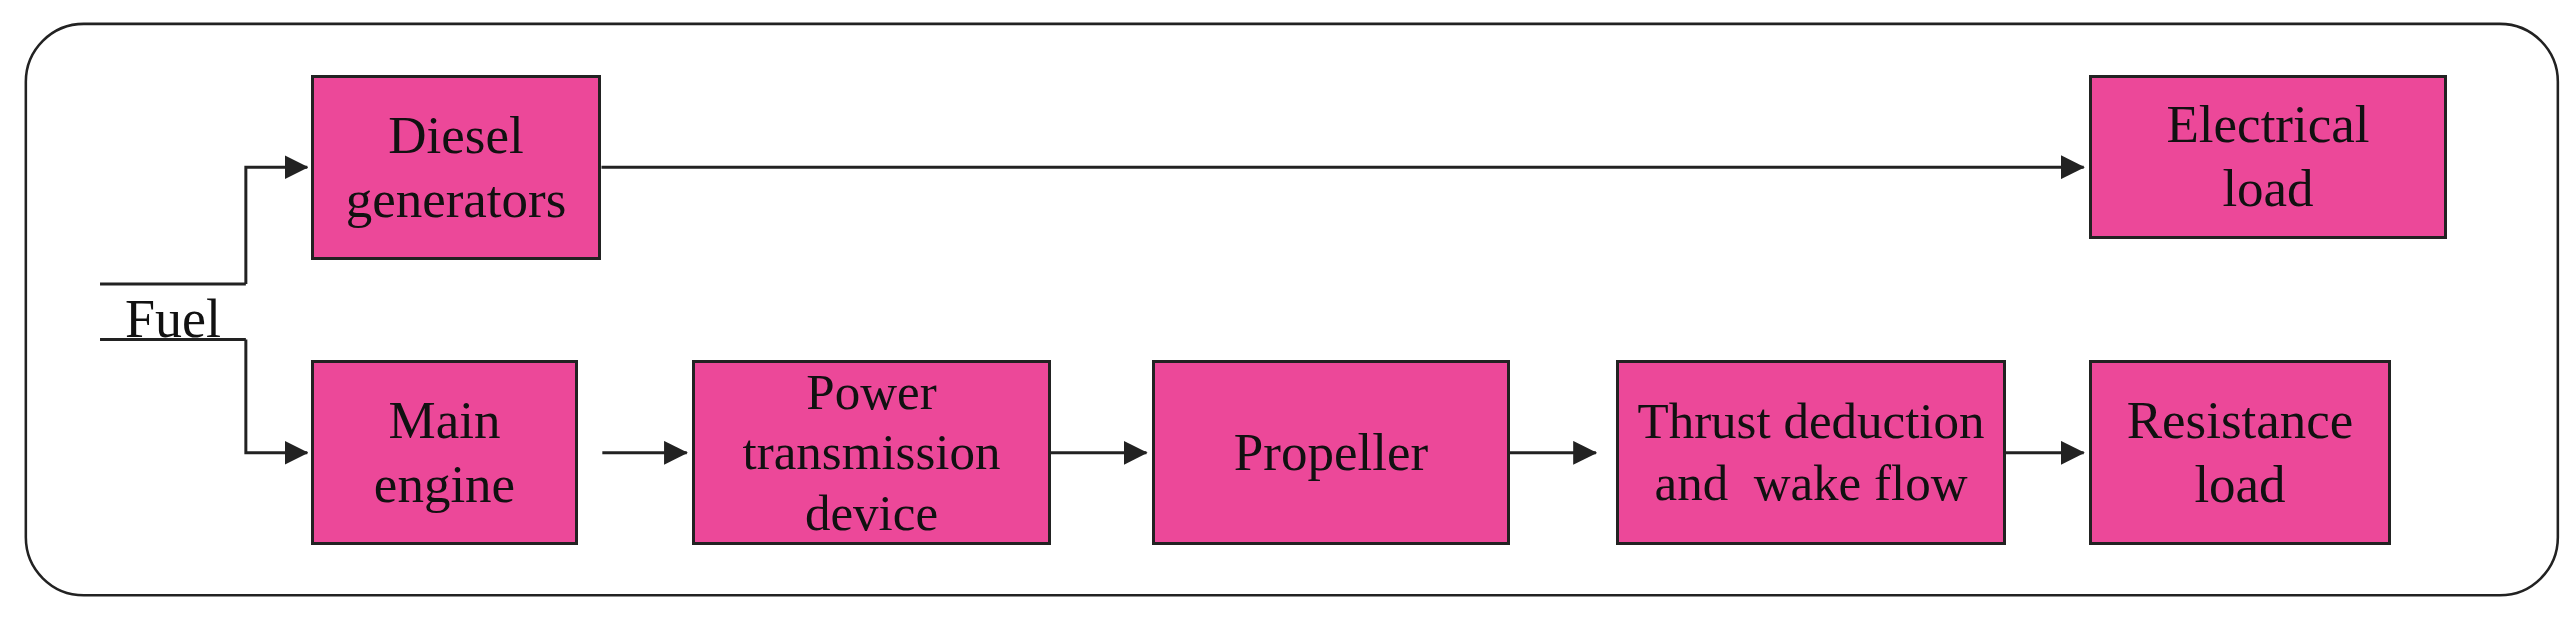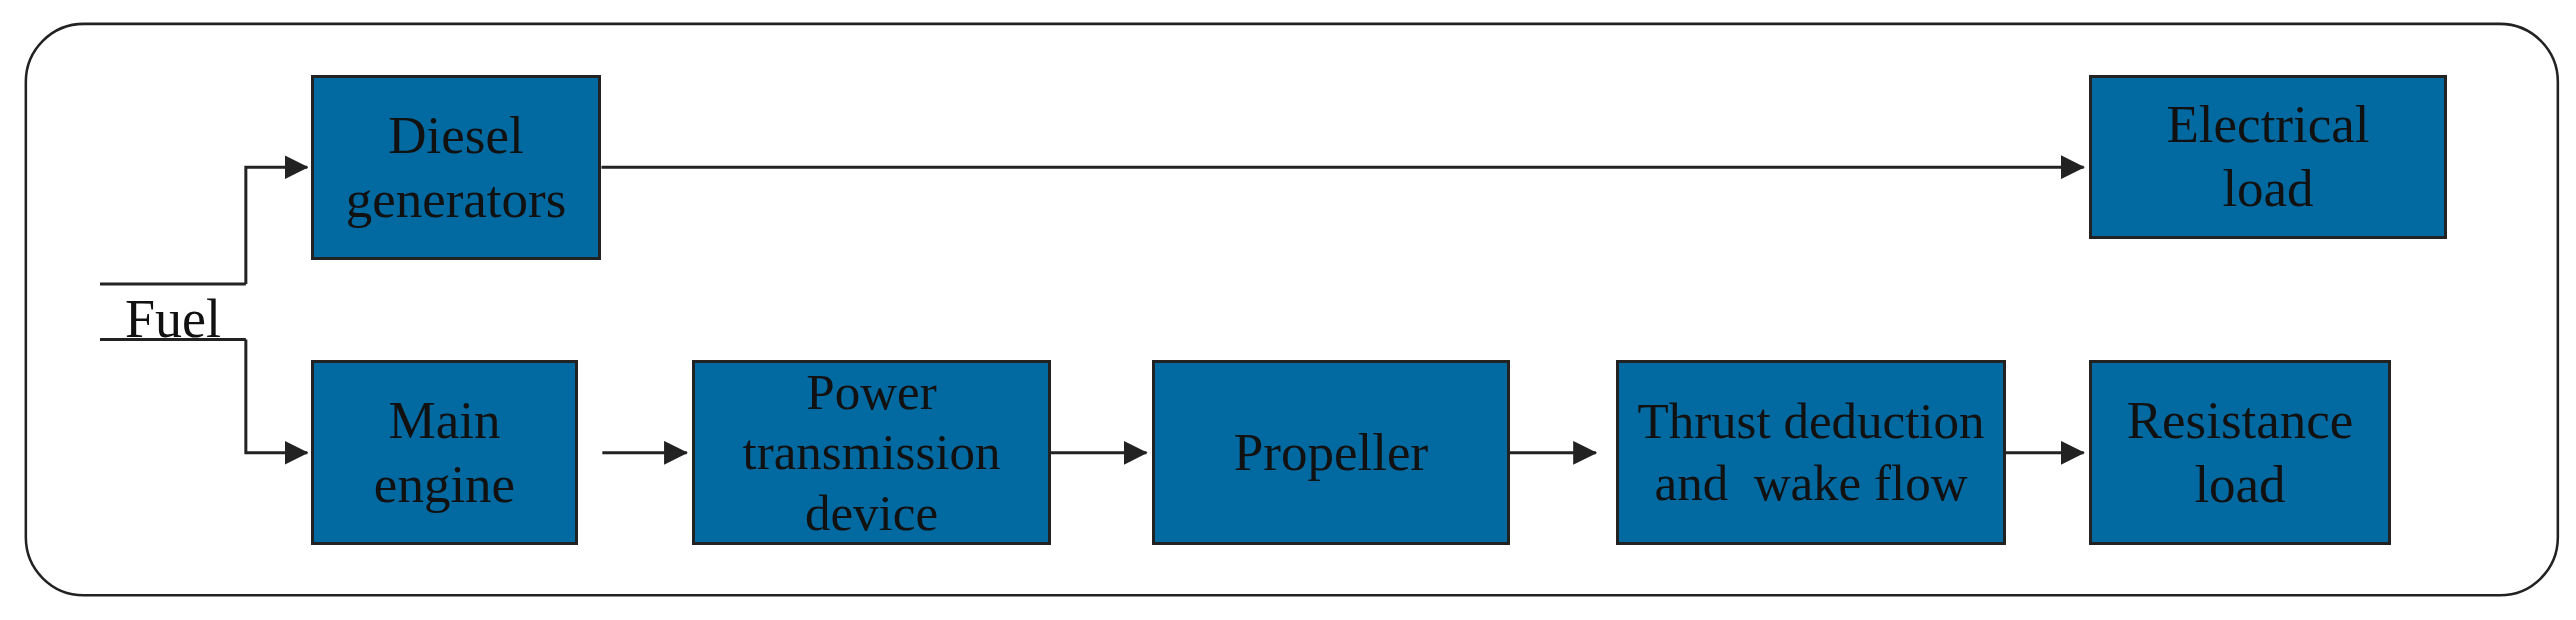--- a/index.html
+++ b/index.html
@@ -14,21 +14,21 @@
   }
   svg.wires {
     position: absolute;
     left: 0; top: 0;
     width: 2576px; height: 620px;
   }
   .node {
     position: absolute;
     box-sizing: border-box;
     border: 3.4px solid #222222;
-    background: #0369a1;
+    background: #ec4899;
     display: flex;
     align-items: center;
     justify-content: center;
     text-align: center;
     font-size: 53px;
     line-height: 1.2;
   }
   .node-label { white-space: pre-wrap; }
   #n-diesel     { left: 311px;  top: 75px;  width: 290px; height: 185px; }
   #n-electrical { left: 2089px; top: 75px;  width: 358px; height: 164px; }

